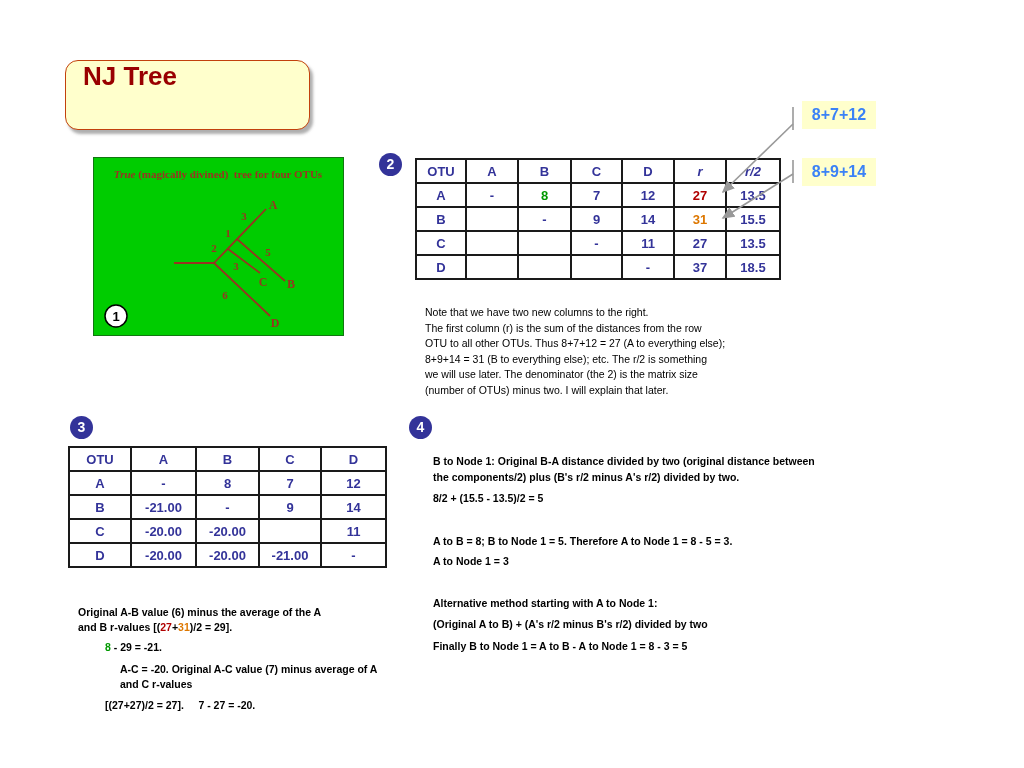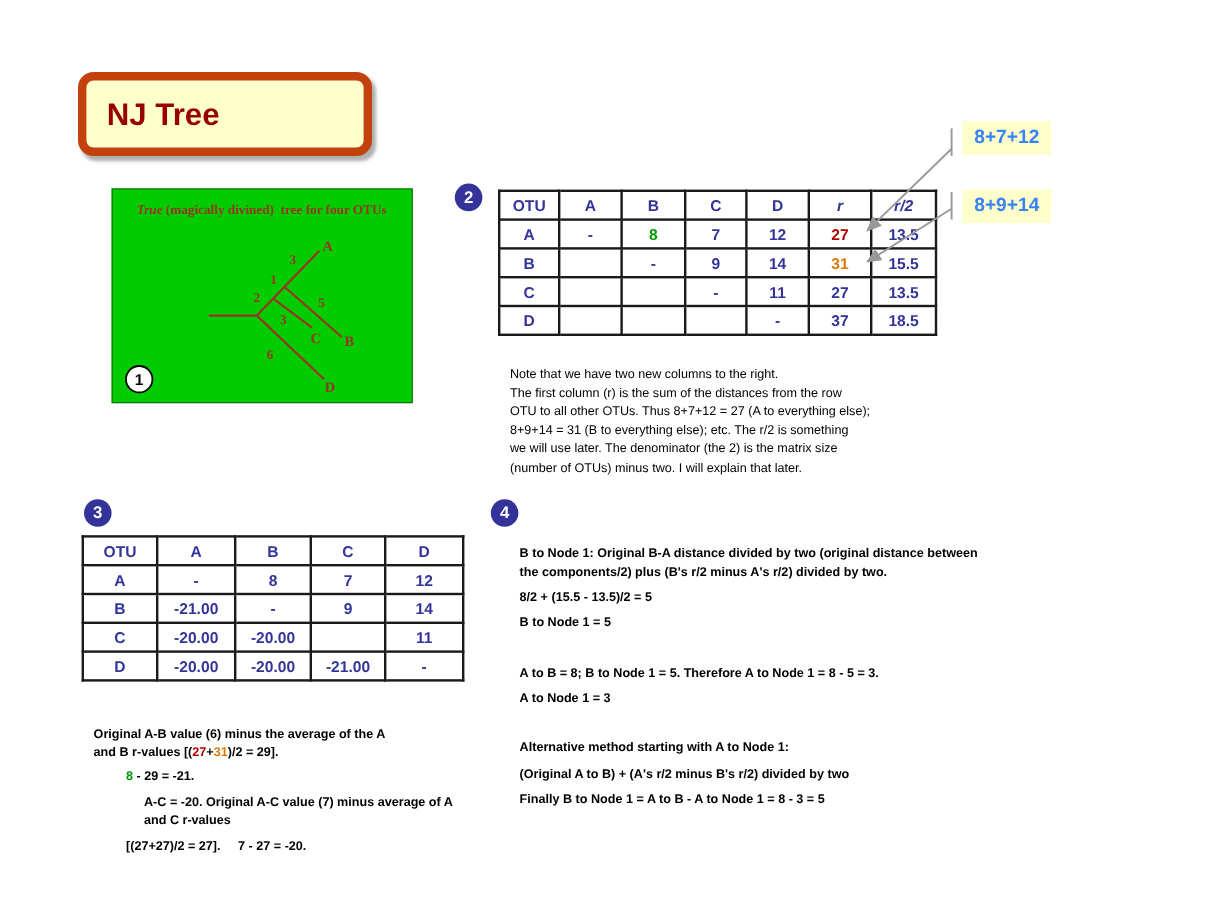--- a/index.html
+++ b/index.html
@@ -4,23 +4,23 @@
 <style>
   * { margin:0; padding:0; box-sizing:border-box; }
   html,body { background:#ffffff; }
   .slide {
     position:relative; width:1024px; height:768px; background:#ffffff;
     font-family:"Liberation Sans", sans-serif; overflow:hidden;
   }
   
   .title-box {
     position:absolute; left:65px; top:60px; width:245px; height:70px;
-    background:#FFFFCC; border:7px solid #c2410c; border-radius:13px;
+    background:#FFFFCC; border:1px solid #c2410c; border-radius:13px;
     box-shadow:3px 4px 3px rgba(110,110,110,0.55);
-    display:flex; align-items:center; padding-left:17px;
+    display:flex; align-items:flex-start; padding-left:17px;
   }
   .title-box .t {
     color:#990000; font-size:26px; font-weight:bold; letter-spacing:0px;
   }
   
   .green-panel {
     position:absolute; left:67px; top:157px; width:251px; height:179px;
     background:#00CC00; border:1px solid #117711;margin-left:26px;
   }
   .green-panel svg { display:block; }
@@ -252,21 +252,20 @@
     <p><span>Original A-B value (6) minus the average of the A</span><br><span>and B r-values [(</span><span style="color: rgb(176, 0, 0);">27</span><span>+</span><span style="color: rgb(221, 119, 0);">31</span><span>)/2 = 29].</span></p>
     <p class="mt5 ind27"><span style="color: rgb(0, 153, 0);">8</span><span> - 29 = -21.</span></p>
     <p class="mt7"><span>A-C = -20. Original A-C value (7) minus average of A</span><br><span>and C r-values</span></p>
     <p class="mt6 ind27"><span>[(27+27)/2 = 27].&nbsp;&nbsp;&nbsp;&nbsp; 7 - 27 = -20.</span></p>
   </div>
 
   <div class="txt sec4-text">
     <p>B to Node 1: Original B-A distance divided by two (original distance between
 the components/2) plus (B's r/2 minus A's r/2) divided by two.</p>
     <p class="mt6">8/2 + (15.5 - 13.5)/2 = 5</p>
-    <p class="mt5">B to Node 1 = 5</p>
     <p class="mt27">A to B = 8; B to Node 1 = 5. Therefore A to Node 1 = 8 - 5 = 3.</p>
     <p class="mt5">A to Node 1 = 3</p>
     <p class="mt26">Alternative method starting with A to Node 1:</p>
     <p class="mt6">(Original A to B) + (A's r/2 minus B's r/2) divided by two</p>
     <p class="mt6">Finally B to Node 1 = A to B - A to Node 1 = 8 - 3 = 5</p>
   </div>
 
 </div>
 
 </body></html>

